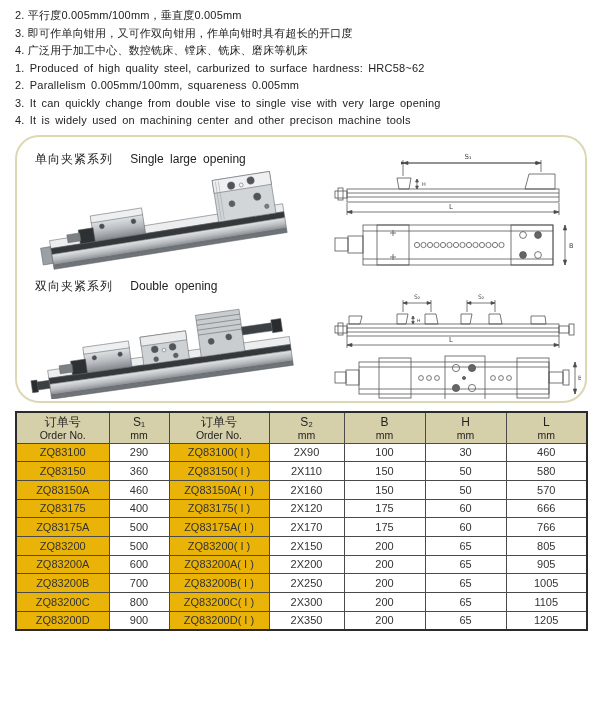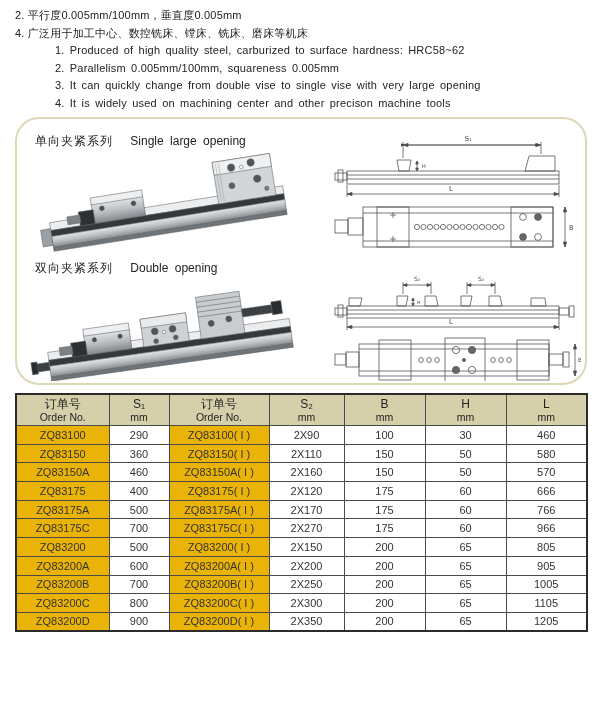--- a/index.html
+++ b/index.html
@@ -3,21 +3,21 @@
 <meta charset="utf-8">
 <style>
   * { margin:0; padding:0; box-sizing:border-box; }
   html,body { width:600px; height:703px; background:#ffffff; overflow:hidden;
               font-family:"Liberation Sans","DejaVu Sans",sans-serif; color:#222; }
   .page { padding:7px 13px 0 15px; }
 
   
   .specs { font-size:11px; }
   .spec-line { line-height:17.5px; white-space:nowrap; letter-spacing:0.2px; }
-  .specs-en .spec-line { word-spacing:2px;margin-left:40px; }
+  .specs-en .spec-line { word-spacing:2px; }
 
   
   .showcase { margin-top:5px; height:268px; border:2px solid #ddd8b4; border-radius:24px;
               padding:8px 4px 2px 12px; display:grid;
               grid-template-columns:300px 1fr; grid-template-rows:1fr 1fr; column-gap:4px; }
   .cell { overflow:hidden; }
   .series-label { font-size:12px; padding:6px 0 0 6px; white-space:nowrap; }
   .series-label .cn { letter-spacing:1px; }
   .series-label .en { margin-left:14px; word-spacing:3px; }
   .photo { display:block; margin-top:2px; }
@@ -35,20 +35,21 @@
   .spec-table td { height:18.7px; color:#333; }
   .spec-table td.blue { background:#eab308; }
 </style>
 </head>
 <body>
 
 <div class="page">
 
   <div class="specs specs-cn">
     <div class="spec-line">2. 平行度0.005mm/100mm，垂直度0.005mm</div>
+    <div class="spec-line">3. 即可作单向钳用，又可作双向钳用，作单向钳时具有超长的开口度</div>
     <div class="spec-line">4. 广泛用于加工中心、数控铣床、镗床、铣床、磨床等机床</div>
   </div>
   <div class="specs specs-en">
     <div class="spec-line">1. Produced of high quality steel, carburized to surface hardness: HRC58~62</div>
     <div class="spec-line">2. Parallelism 0.005mm/100mm, squareness 0.005mm</div>
     <div class="spec-line">3. It can quickly change from double vise to single vise with very large opening</div>
     <div class="spec-line">4. It is widely used on machining center and other precison machine tools</div>
   </div>
 
   <div class="showcase">
@@ -376,29 +377,20 @@
         <tr>
           <td class="blue">ZQ83175A</td>
           <td>500</td>
           <td class="blue">ZQ83175A( I )</td>
           <td>2X170</td>
           <td>175</td>
           <td>60</td>
           <td>766</td>
         </tr>
         <tr>
-          <td class="blue">ZQ83175C</td>
-          <td>700</td>
-          <td class="blue">ZQ83175C( I )</td>
-          <td>2X270</td>
-          <td>175</td>
-          <td>60</td>
-          <td>966</td>
-        </tr>
-        <tr>
           <td class="blue">ZQ83200</td>
           <td>500</td>
           <td class="blue">ZQ83200( I )</td>
           <td>2X150</td>
           <td>200</td>
           <td>65</td>
           <td>805</td>
         </tr>
         <tr>
           <td class="blue">ZQ83200A</td>

